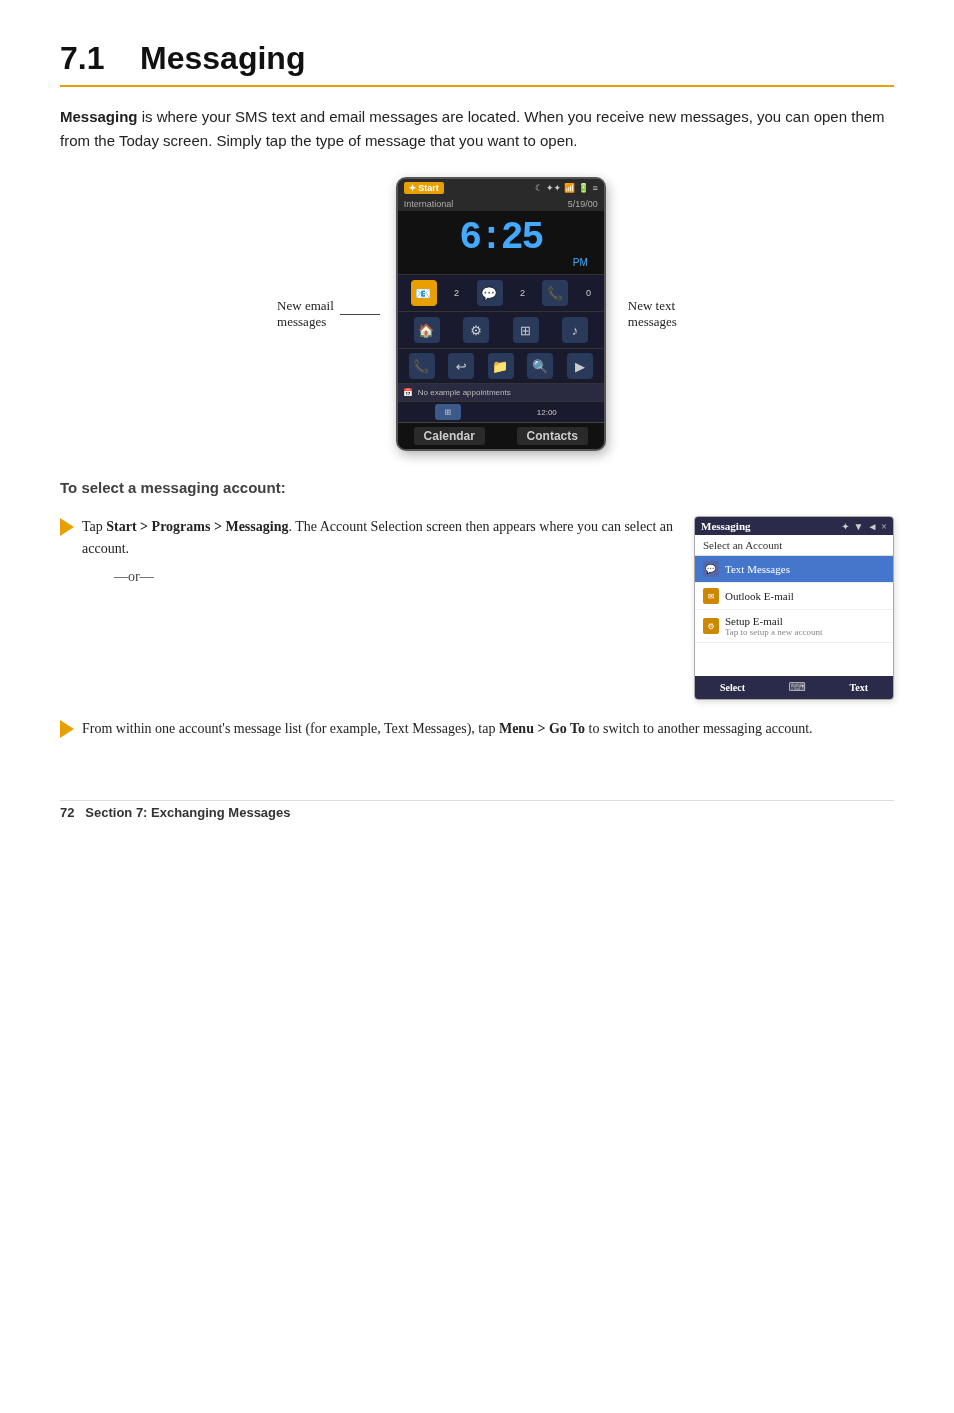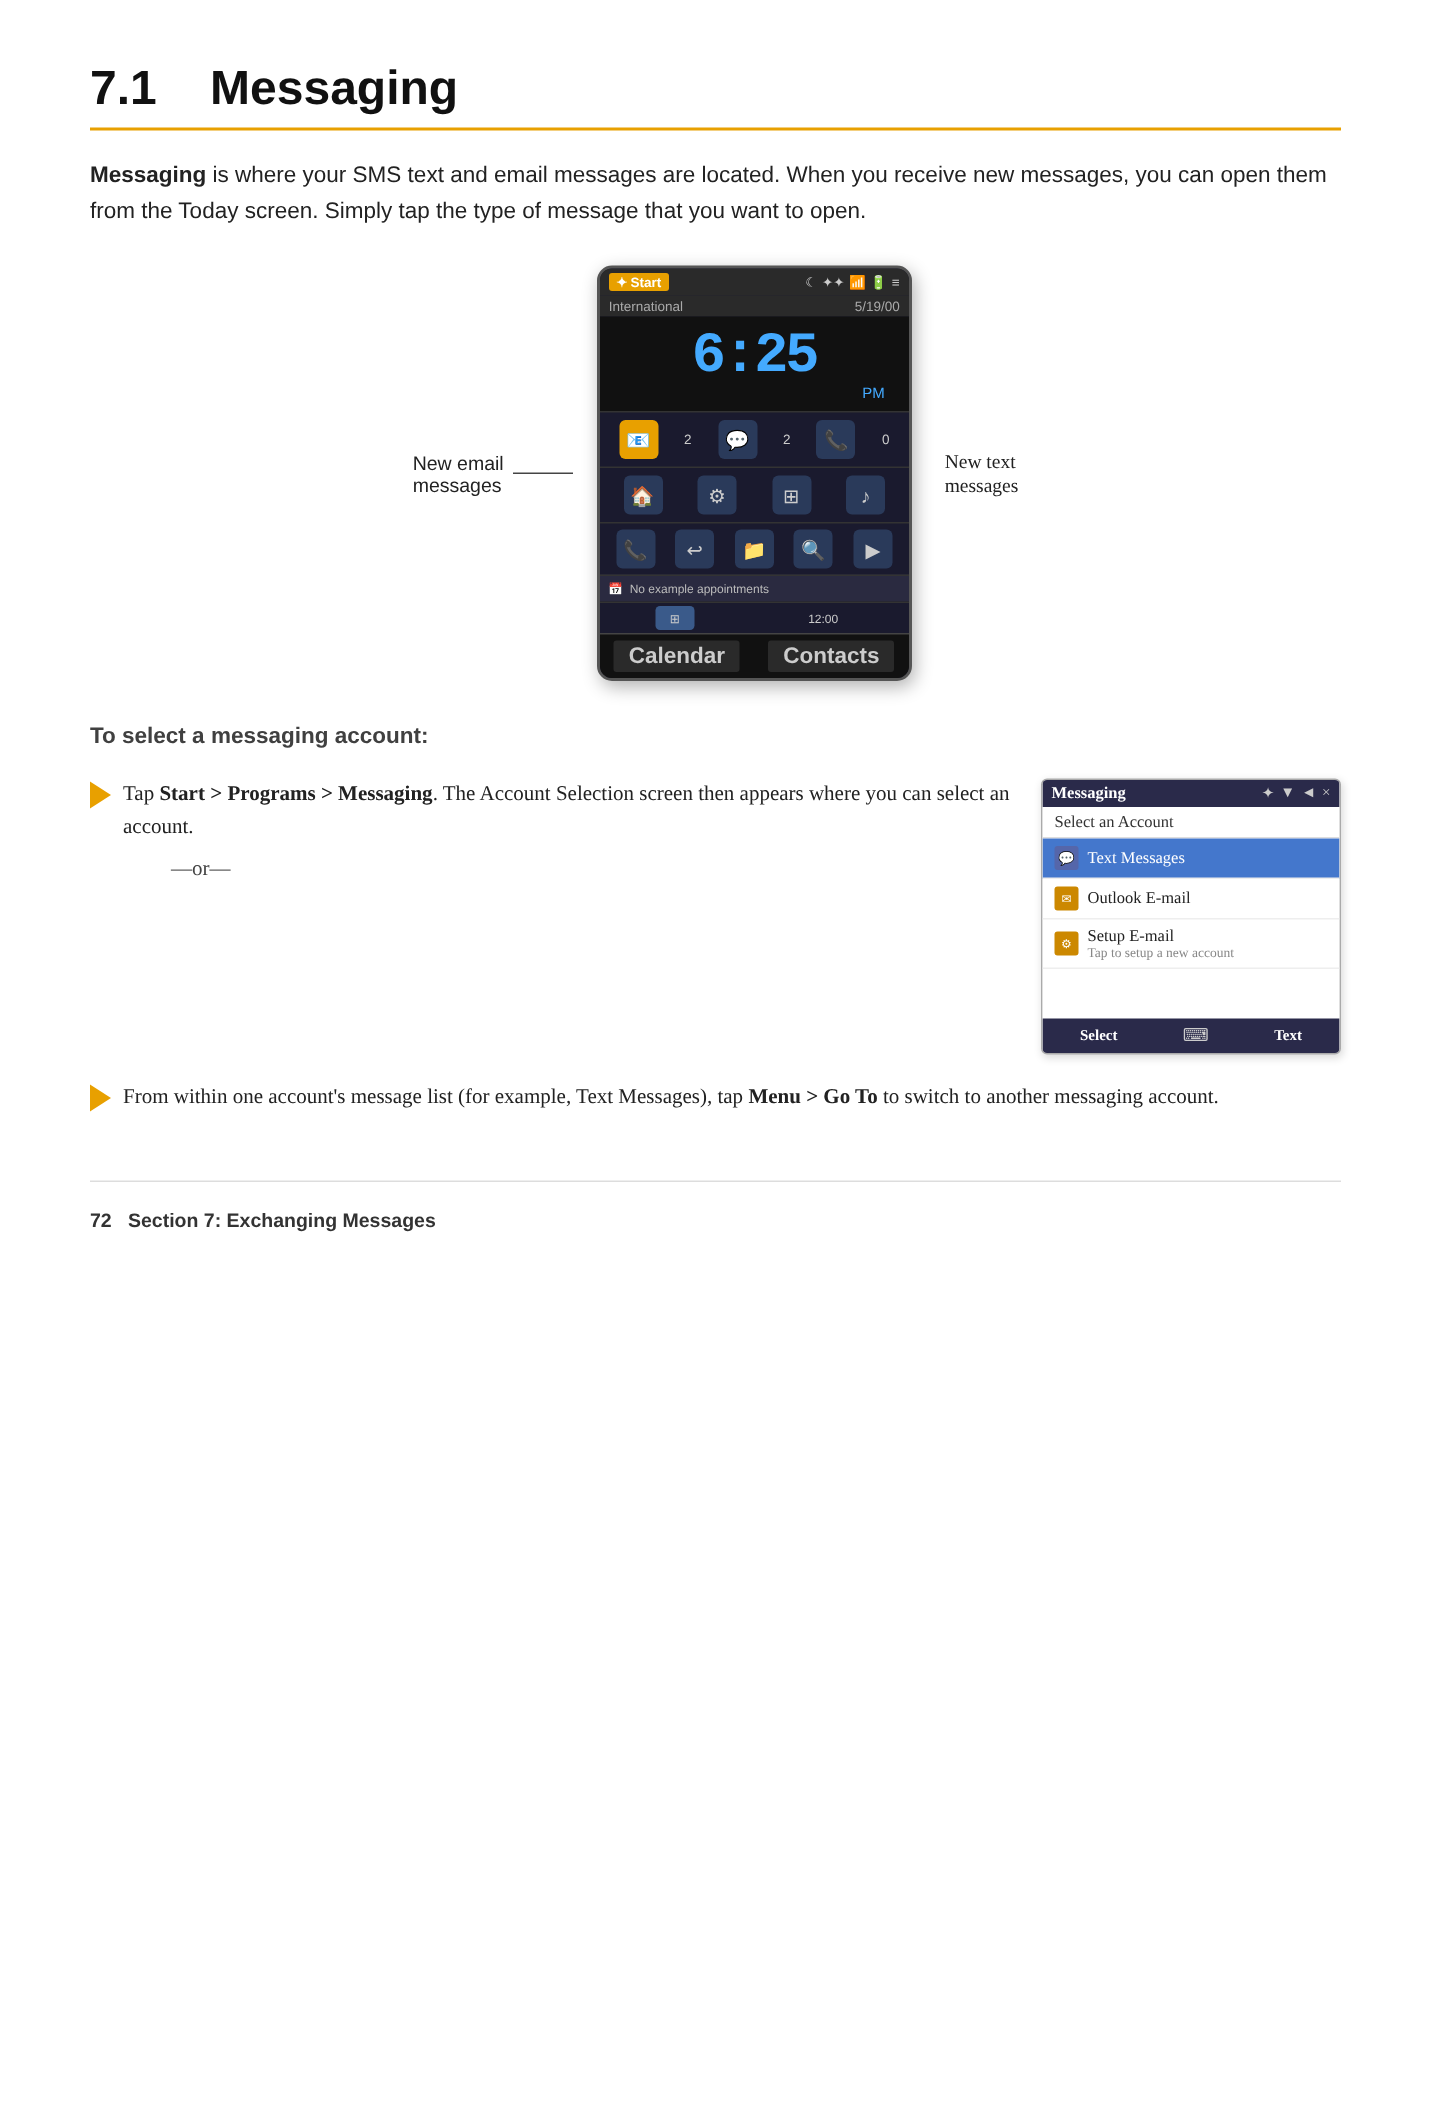--- a/index.html
+++ b/index.html
@@ -52,20 +52,21 @@
       flex-direction: column;
       align-items: flex-start;
       margin-left: 16px;
       gap: 0;
     }
     .label-item {
       display: flex;
       align-items: center;
       font-size: 13px;
       color: #222;
+      font-family: Liberation Serif, serif;
     }
     .label-item .line {
       display: inline-block;
       width: 40px;
       height: 1px;
       background: #444;
       margin-left: 6px;
     }
     .label-item-right .line {
       margin-left: 0;
@@ -177,21 +178,21 @@
     }
     .phone-bottom-bar {
       background: #111;
       display: flex;
       justify-content: space-around;
       padding: 4px 0;
       border-top: 1px solid #444;
     }
     .phone-bottom-btn {
       color: #ccc;
-      font-size: 15px;
+      font-size: 12px;
       font-weight: bold;
       padding: 2px 10px;
       border-radius: 2px;
       background: #2a2a2a;
     }
 
     
     .instructions-section {
       margin-top: 10px;
     }
@@ -287,22 +288,22 @@
     }
     .msg-bottom-bar .btn { color: #fff; font-size: 10px; font-weight: bold; }
     .msg-bottom-bar .keyboard-icon { color: #ccc; font-size: 12px; }
     .msg-body {
       min-height: 120px;
       background: #fff;
     }
 
     
     .page-footer {
-      margin-top: 44px;
-      padding-top: 18px;
+      margin-top: 60px;
+      padding-top: 4px;
       border-top: 1px solid #ddd;
       font-size: 13px;
       color: #333;
     }
     .page-footer strong { font-weight: bold; }
 
     .step-with-screen {
       display: flex;
       align-items: flex-start;
       gap: 16px;

